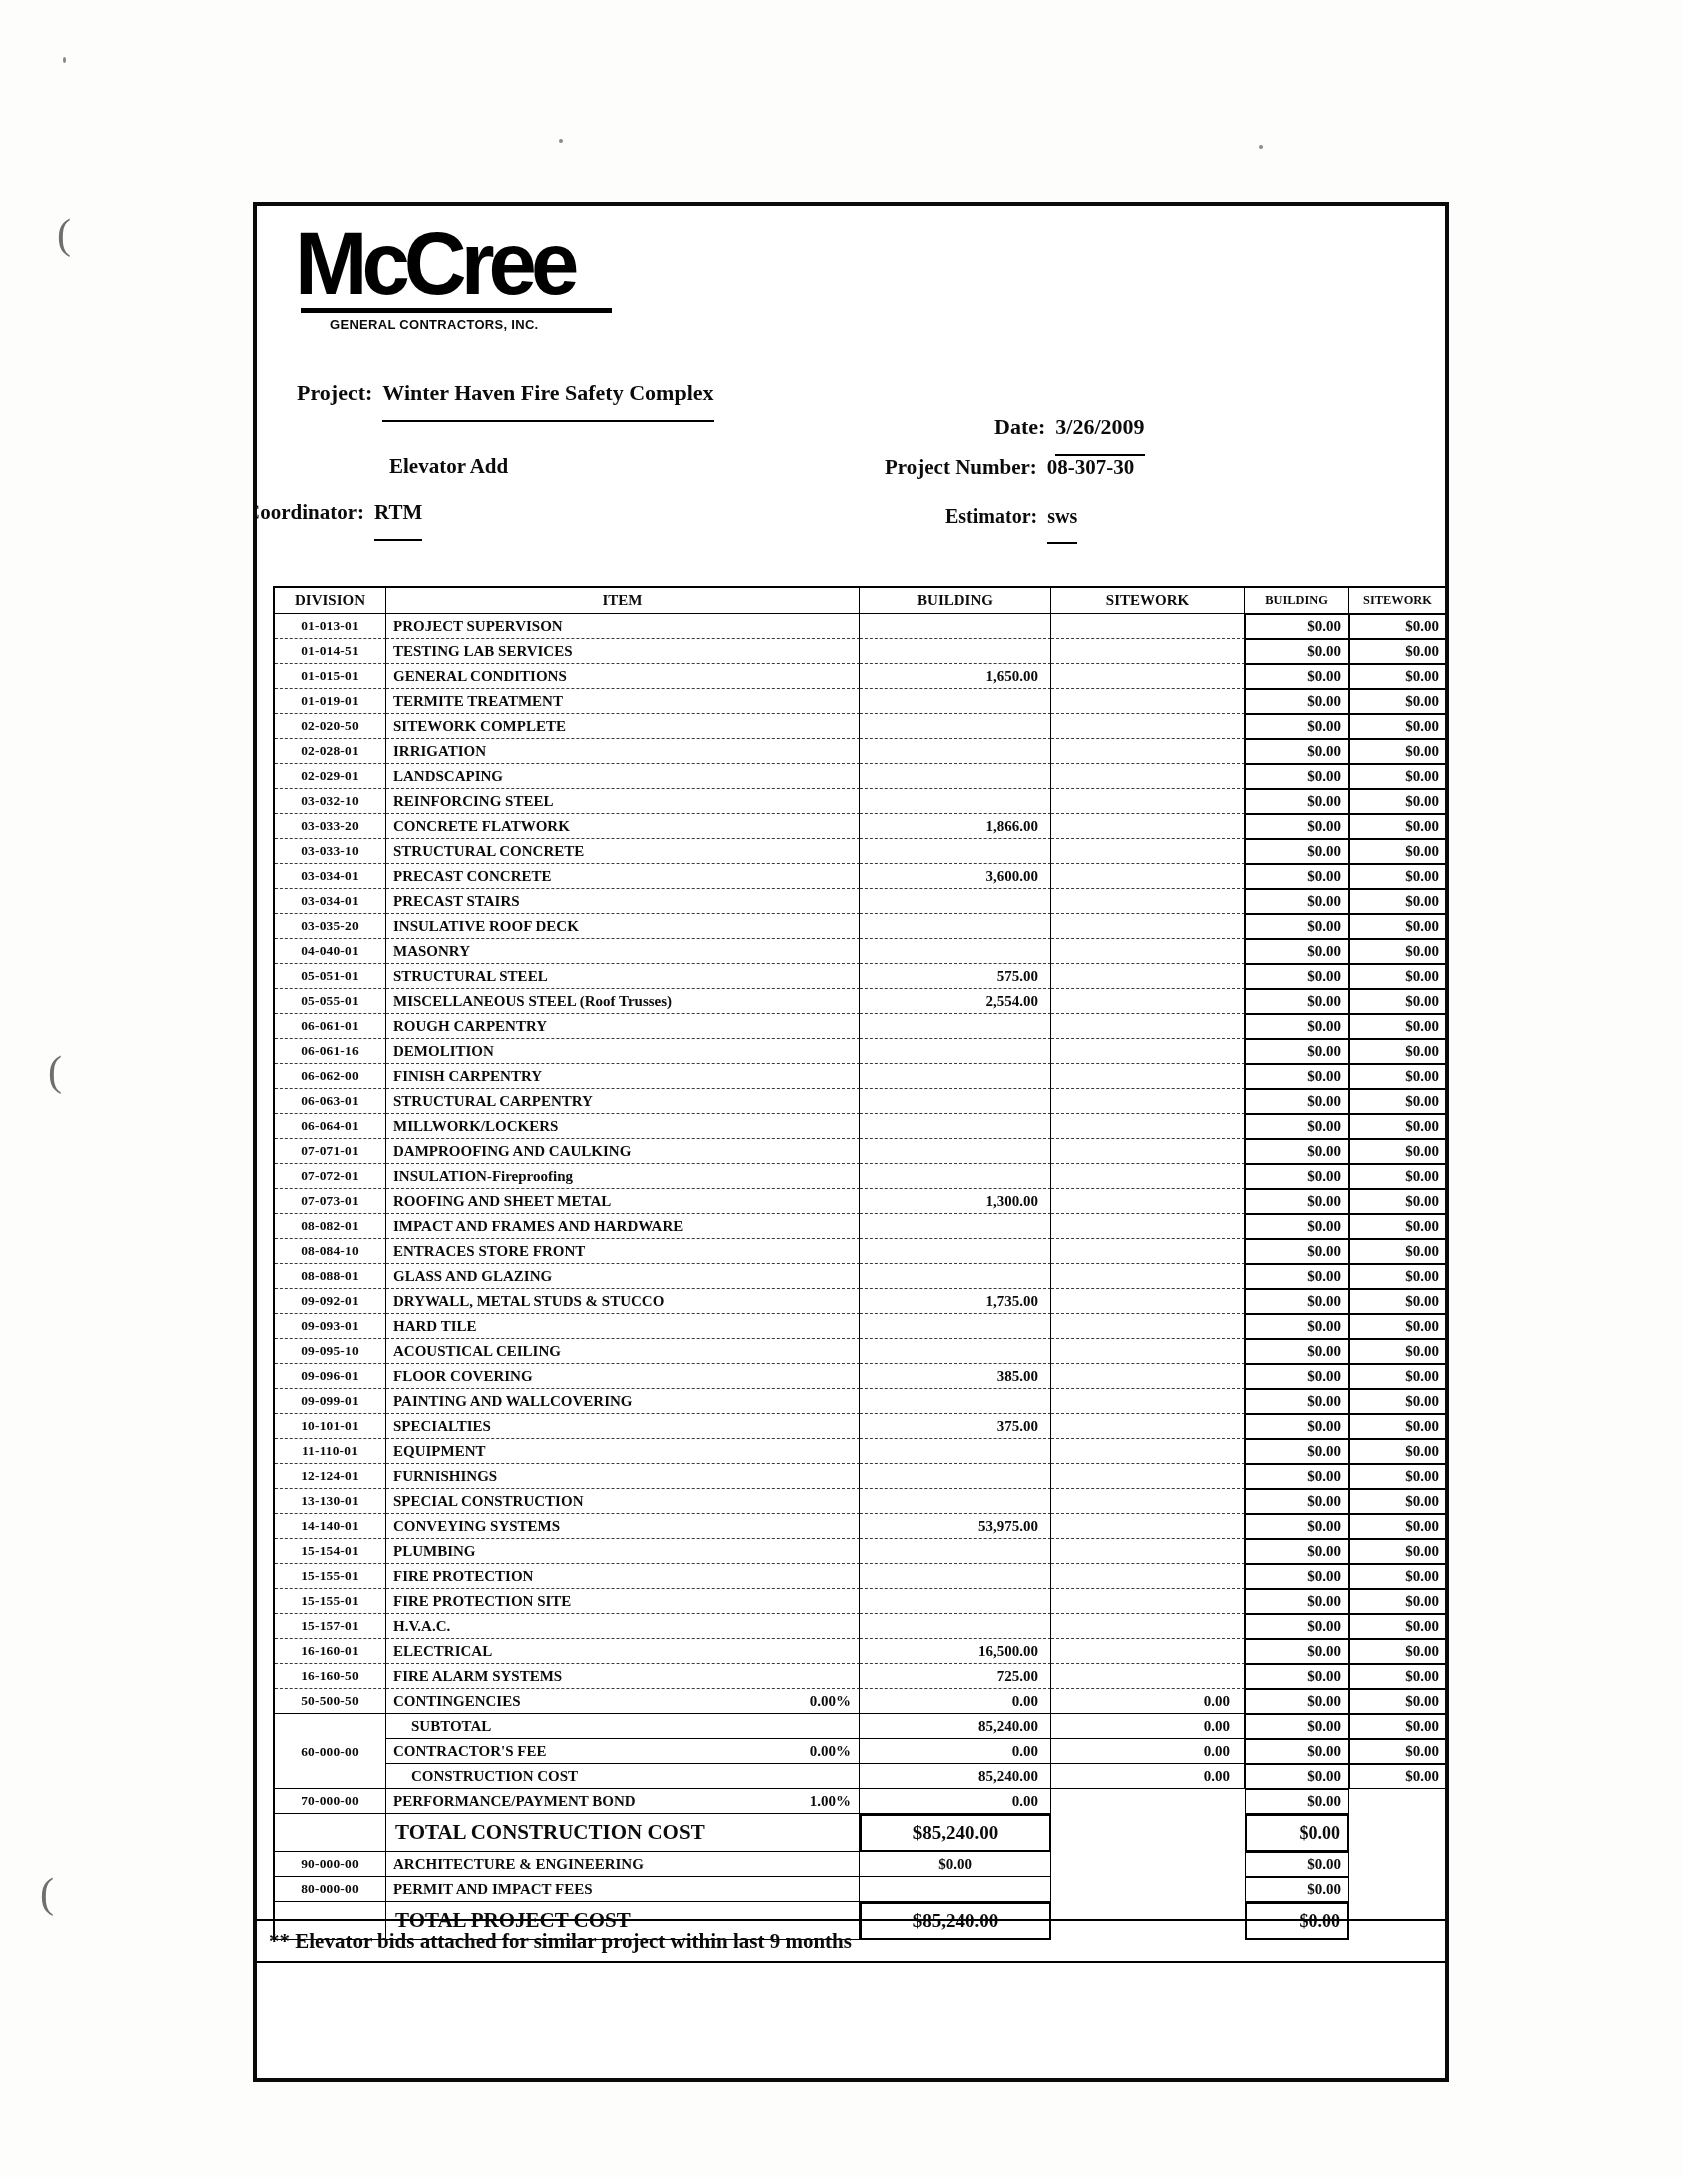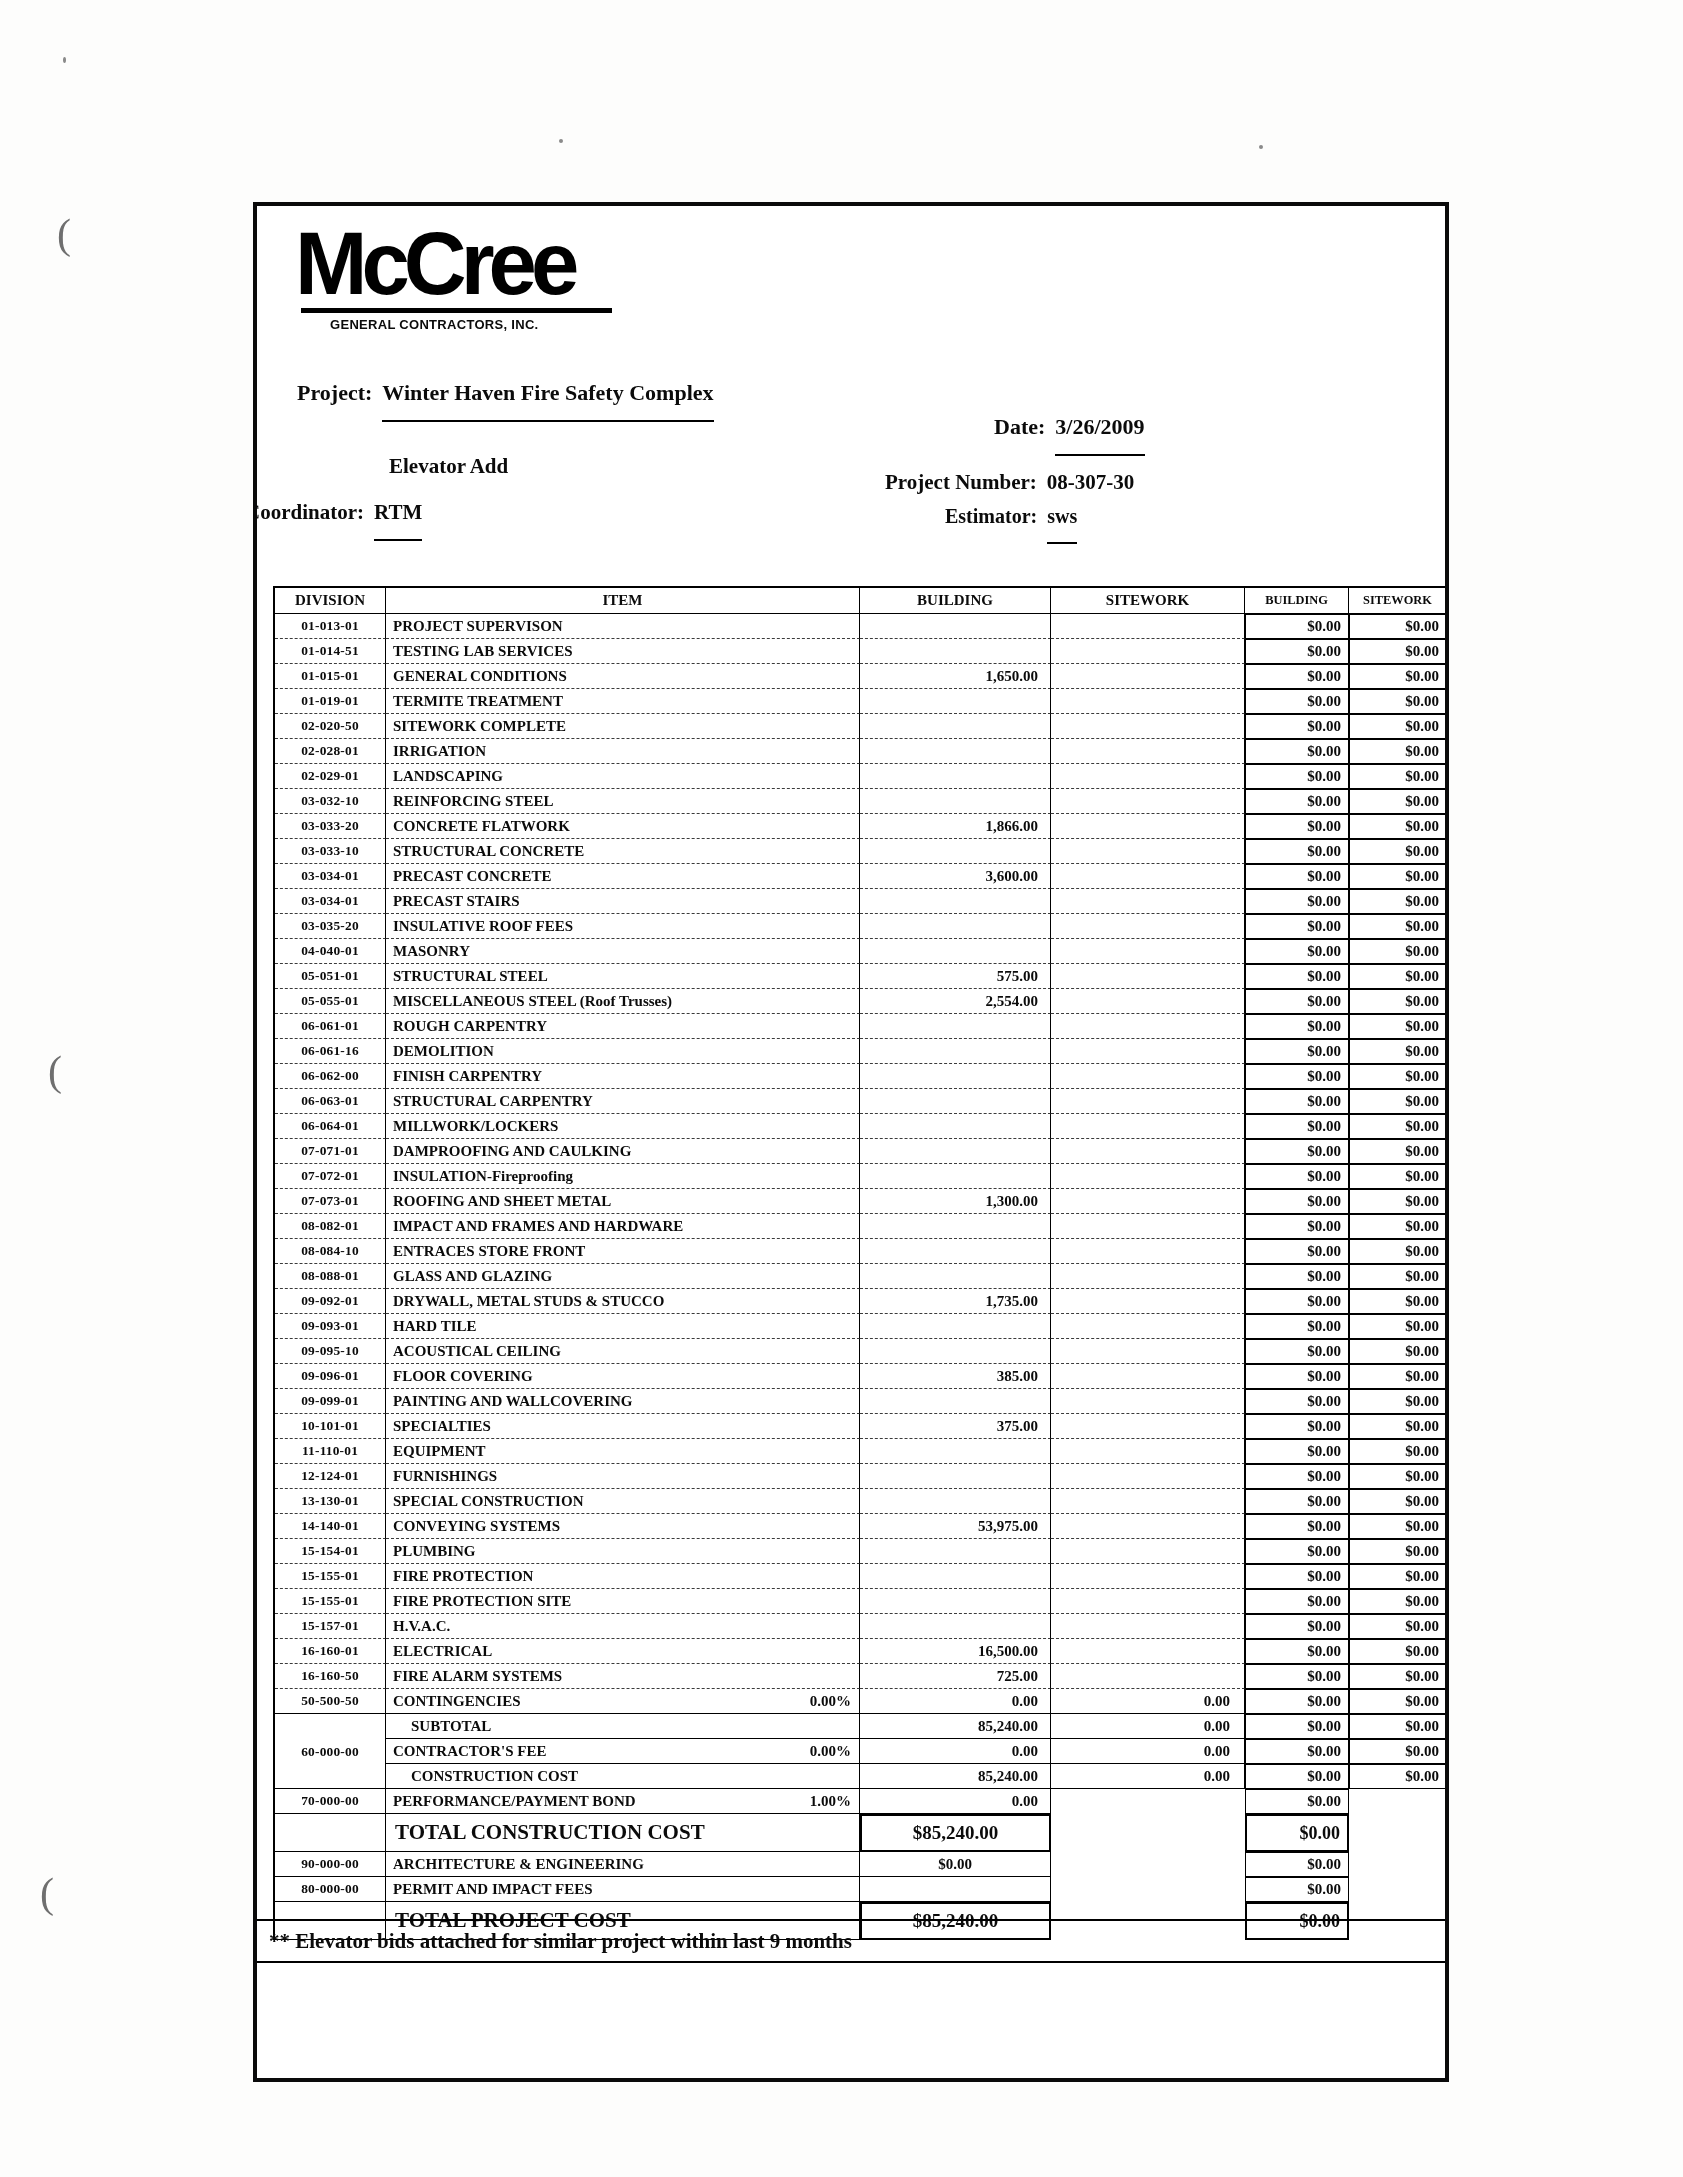--- a/index.html
+++ b/index.html
@@ -36,21 +36,21 @@
   .logo-tagline {
     position: absolute; left: 73px; top: 111px;
     font-family: "Liberation Sans", sans-serif;
     font-weight: bold; font-size: 13px; letter-spacing: 0.3px;
   }
 
   .hline { position: absolute; font-weight: bold; white-space: nowrap; }
   .h-project { left: 40px; top: 174px; font-size: 22px; }
   .h-date { left: 737px; top: 176px; font-size: 22px; margin-top: 32px; }
   .h-subtitle { left: 132px; top: 248px; font-size: 21px; }
-  .h-projnum { left: 628px; top: 264px; font-size: 21px; }
+  .h-projnum { left: 628px; top: 249px; font-size: 21px; }
   .h-coord { left: -12px; top: 294px; font-size: 21px; }
   .h-estim { left: 688px; top: 299px; font-size: 20px; }
   .uline { border-bottom: 2.2px solid #000; padding-bottom: 15px; margin-left: 10px; }
 
   .unit-box {
     position: absolute; left: 986px; top: 238px; width: 202px; height: 123px;
     border: 3px solid #000; box-sizing: border-box;
     display: flex; align-items: center; justify-content: center;
     font-size: 18px;
   }
@@ -266,21 +266,21 @@
               <span>PRECAST STAIRS</span>
             </div>
             <div class="cell c-bld"></div>
             <div class="cell c-sit"></div>
             <div class="cell c-ub">$0.00</div>
             <div class="cell c-us">$0.00</div>
           </div>
           <div class="trow grid-cols item">
             <div class="cell c-div">03-035-20</div>
             <div class="cell c-item">
-              <span>INSULATIVE ROOF FEES</span>
+              <span>INSULATIVE ROOF DECK</span>
             </div>
             <div class="cell c-bld"></div>
             <div class="cell c-sit"></div>
             <div class="cell c-ub">$0.00</div>
             <div class="cell c-us">$0.00</div>
           </div>
           <div class="trow grid-cols item">
             <div class="cell c-div">04-040-01</div>
             <div class="cell c-item">
               <span>MASONRY</span>

